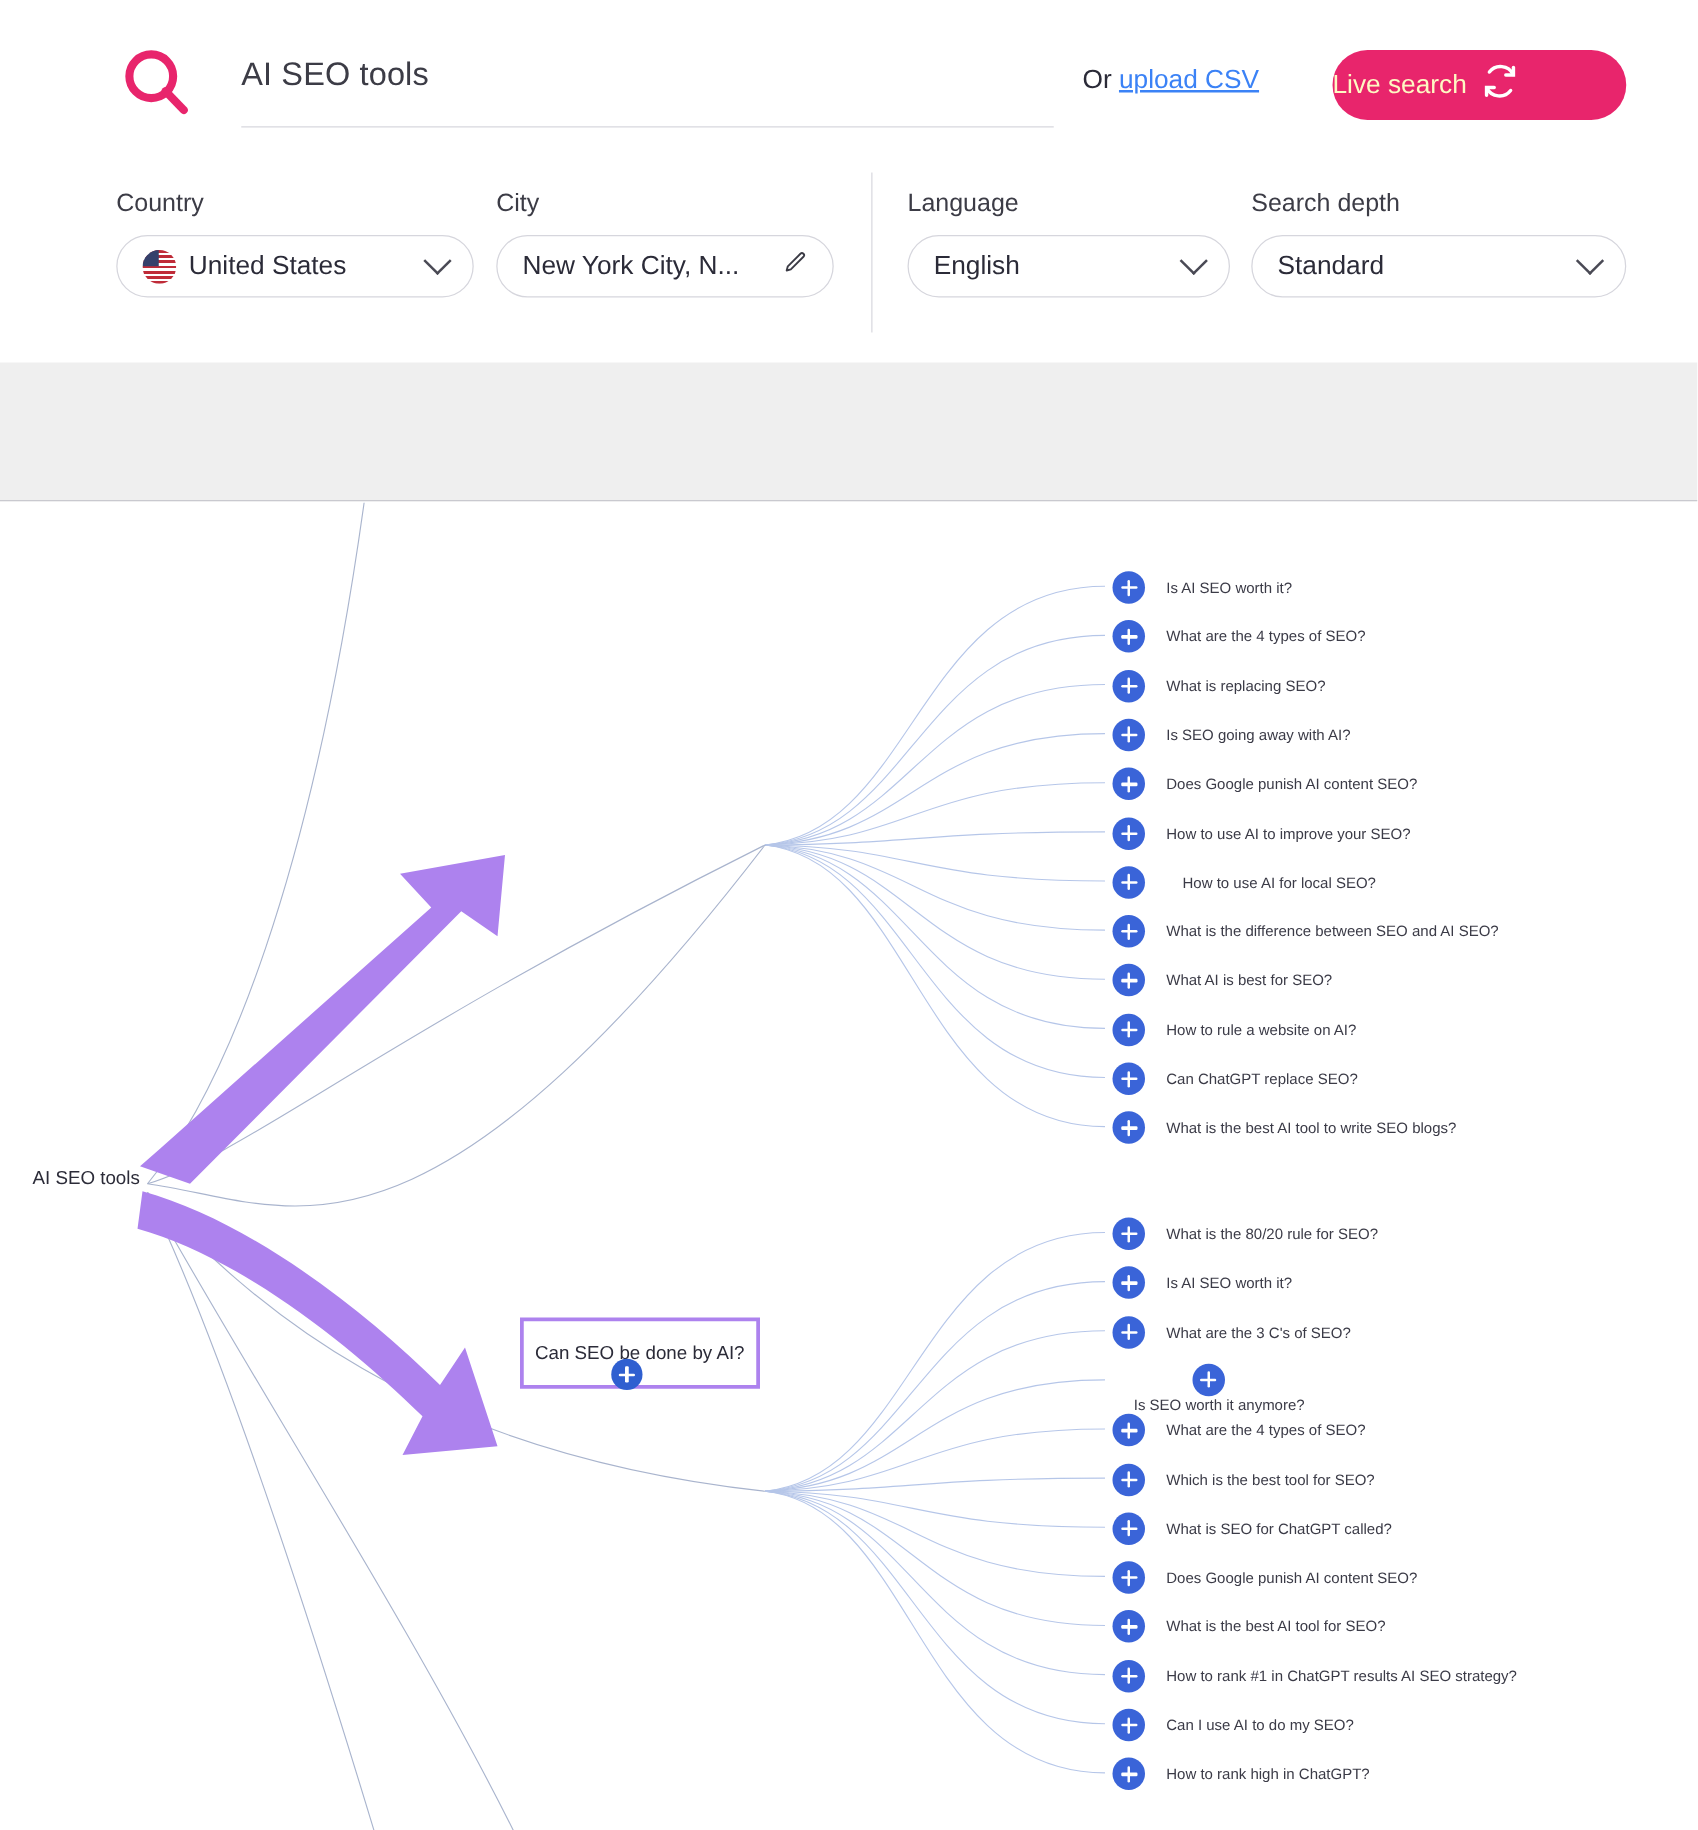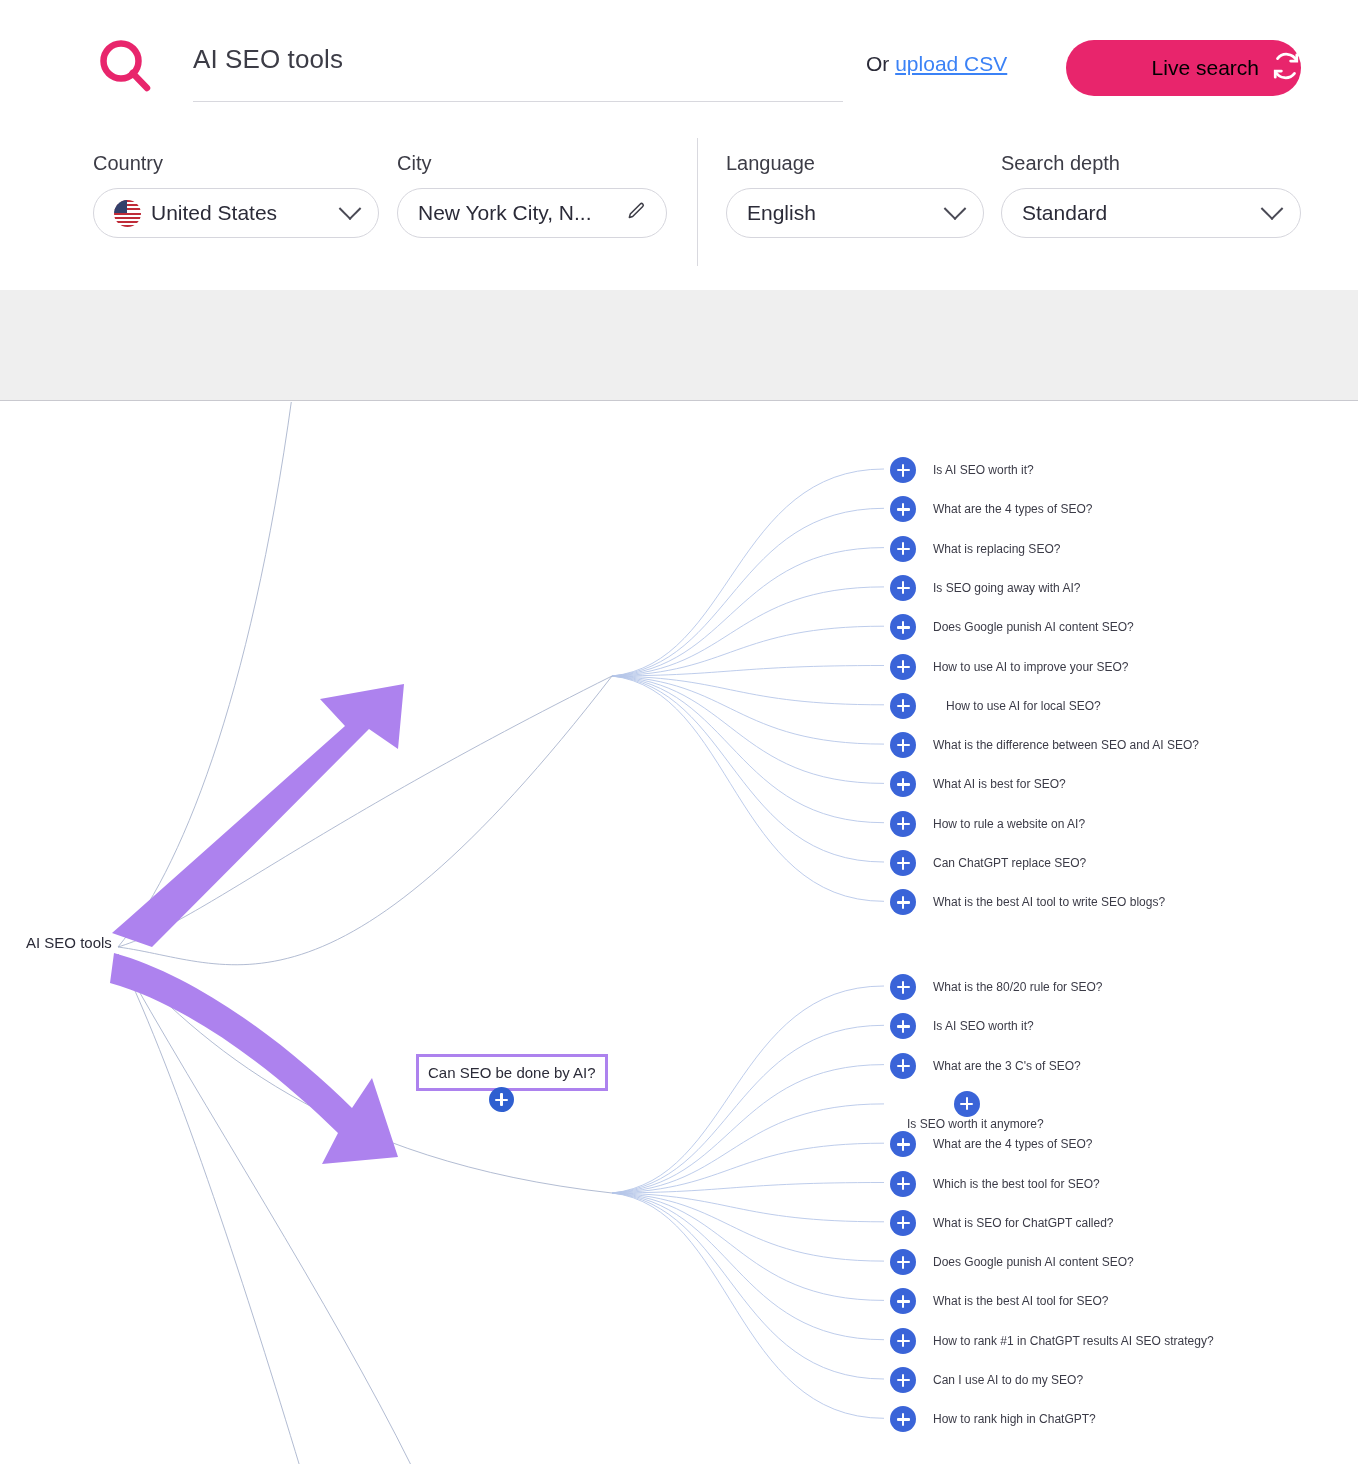--- a/index.html
+++ b/index.html
@@ -71,26 +71,26 @@
   }
   .live-search-btn {
     position: absolute;
     left: 1066px;
     top: 40px;
     width: 235px;
     height: 56px;
     border-radius: 28px;
     background: #e8256c;
     border: none;
-    color: #000000;
+    color: #fef9c3;
     font-size: 21px;
     font-family: "Liberation Sans", sans-serif;
     display: flex;
     align-items: center;
-    justify-content: flex-end;
+    justify-content: flex-start;
     gap: 12px;
     cursor: pointer;
     padding: 0;
   }
 
   
   .filters {
     position: absolute;
     left: 0;
     top: 132px;
@@ -192,21 +192,21 @@
     font-size: 15px;
     color: #2b2b38;
     white-space: nowrap;
   }
 
   .branch-node {
     position: absolute;
     border: 3px solid #ad82ee;
     background: #ffffff;
     box-sizing: border-box;
-    padding: 7px 9px;
+    padding: 17px 9px;
     font-size: 15px;
     color: #2b2b38;
     white-space: nowrap;
     cursor: pointer;
   }
   .branch-node.n1 { left: 416px; top: 652px; }
 
   .expander {
     position: absolute;
     width: 25px;

